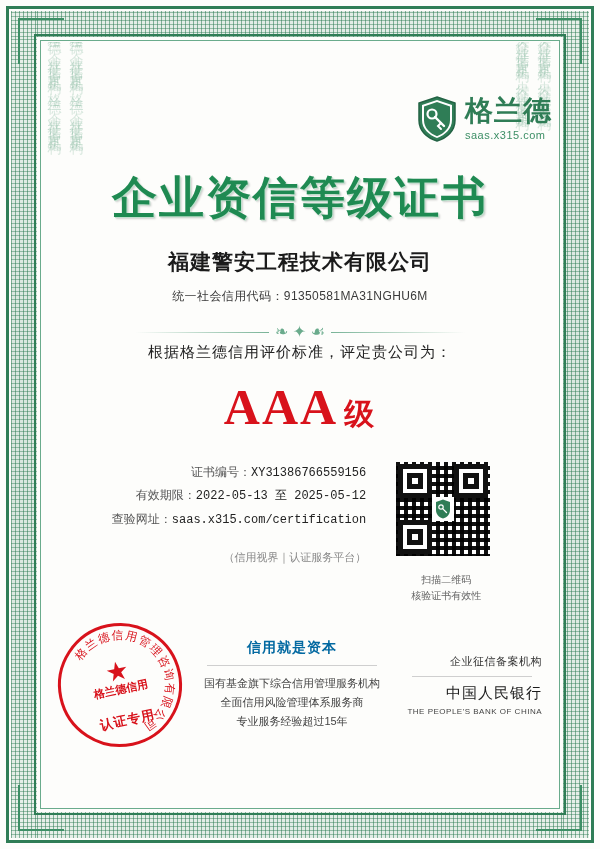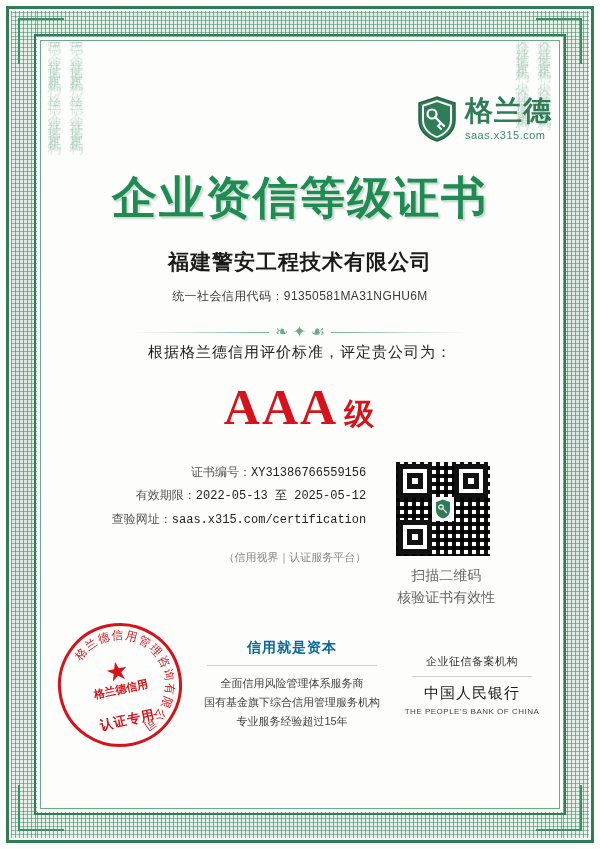--- a/index.html
+++ b/index.html
@@ -261,22 +261,22 @@
   }
   .qr-center {
     position: absolute;
     left: 50%; top: 50%;
     transform: translate(-50%,-50%);
     width: 22px; height: 24px;
     background: #fff;
     display: flex; align-items: center; justify-content: center;
   }
   .qr-caption {
-    margin-top: 8px;
-    font-size: 14px;
+    margin-top: 16px;
+    font-size: 10px;
     color: #666;
     line-height: 1.6;
   }
 
   
   .footer {
     position: absolute;
     left: 0; right: 0;
     bottom: 54px;
     display: flex;
@@ -342,21 +342,21 @@
     background: #cfcfcf;
     margin: 8px auto;
   }
   .mid-line {
     font-size: 11px;
     color: #444;
     line-height: 1.7;
   }
 
   .footer-right {
-    text-align: center;
+    text-align: right;
     flex: 0 0 auto;
     width: 140px;
   }
   .fr-title {
     font-size: 11px;
     color: #333;
     letter-spacing: 0.5px;
   }
   .fr-rule {
     width: 120px;
@@ -479,22 +479,22 @@
           </text>
         </svg>
         <div class="stamp-star">★</div>
         <div class="stamp-center">格兰德信用</div>
         <div class="stamp-bottom">认证专用</div>
       </div>
 
       <div class="footer-mid">
         <div class="slogan">信用就是资本</div>
         <div class="mid-rule"></div>
+        <div class="mid-line">国有基金旗下综合信用管理服务机构</div>
         <div class="mid-line">全面信用风险管理体系服务商</div>
-        <div class="mid-line">国有基金旗下综合信用管理服务机构</div>
         <div class="mid-line">专业服务经验超过15年</div>
       </div>
 
       <div class="footer-right">
         <div class="fr-title">企业征信备案机构</div>
         <div class="fr-rule"></div>
         <div class="fr-bank">中国人民银行</div>
         <div class="fr-bank-en">THE PEOPLE'S BANK OF CHINA</div>
       </div>
 

